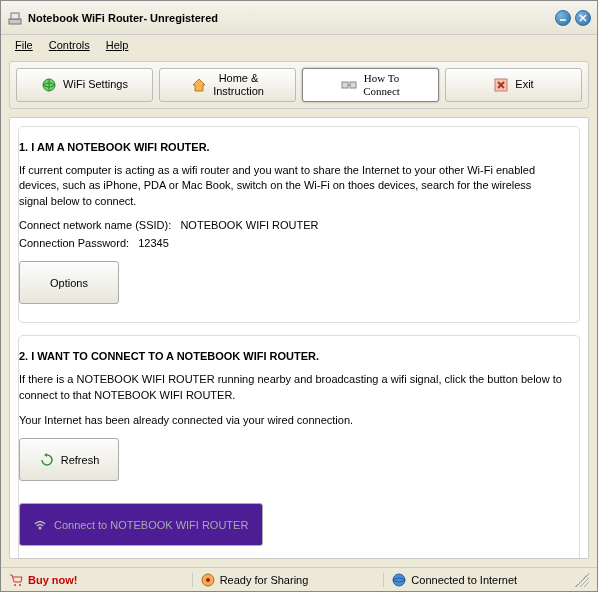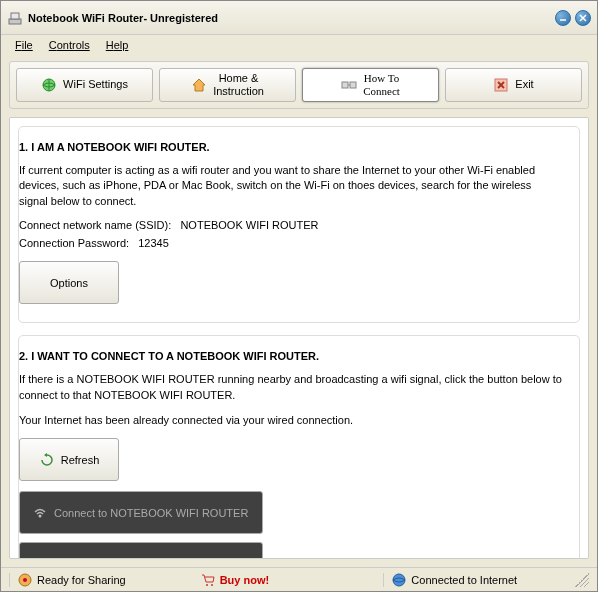--- a/index.html
+++ b/index.html
@@ -144,22 +144,23 @@
   border-radius: 3px;
   cursor: pointer;
   font-size: 11px;
   display: inline-flex;
   align-items: center;
   justify-content: center;
   gap: 6px;
 }
 .btn.disabled {
   color: #aaa;
-  background: #404040;
+  background: #4c1d95;
   cursor: default;
+  margin-top: 12px;
 }
 .btn.wide { min-width: 240px; justify-content: flex-start; padding-left: 12px; }
 .btn.med { min-width: 100px; }
 .row { display: flex; gap: 10px; align-items: flex-start; margin-top: 8px; flex-direction: column; }
 .col { display: flex; flex-direction: column; gap: 8px; }
 .statusbar {
   height: 24px;
   border-top: 1px solid #ccc;
   background: #ece9d8;
   display: flex;
@@ -307,42 +308,42 @@
           <button class="btn med disabled">
             <span>Disconnect</span>
           </button>
         </div>
       </div>
     </div>
 
   </div>
 
   <div class="statusbar">
-    <div class="status-cell sep">
-      <span>
-        <svg width="14" height="14" viewBox="0 0 14 14">
-            <circle cx="7" cy="7" r="6" fill="#f0b050" stroke="#a67020"></circle>
-            <circle cx="7" cy="7" r="2" fill="#c03"></circle>
-          </svg>
-      </span>
-      <span>Ready for Sharing</span>
-    </div>
     <div class="status-cell">
       <span>
         <svg width="14" height="14" viewBox="0 0 14 14">
             <path d="M1 2 L3 2 L5 9 L12 9 L13 4 L4 4" stroke="#c33" fill="none"></path>
             <circle cx="6" cy="12" r="1" fill="#c33"></circle>
             <circle cx="11" cy="12" r="1" fill="#c33"></circle>
           </svg>
       </span>
       <span class="buy">Buy now!</span>
     </div>
     <div class="status-cell sep">
       <span>
         <svg width="14" height="14" viewBox="0 0 14 14">
+            <circle cx="7" cy="7" r="6" fill="#f0b050" stroke="#a67020"></circle>
+            <circle cx="7" cy="7" r="2" fill="#c03"></circle>
+          </svg>
+      </span>
+      <span>Ready for Sharing</span>
+    </div>
+    <div class="status-cell sep">
+      <span>
+        <svg width="14" height="14" viewBox="0 0 14 14">
             <circle cx="7" cy="7" r="6" fill="#4a90d9" stroke="#2a5a99"></circle>
             <path d="M1 7 Q7 3 13 7 M1 7 Q7 11 13 7" stroke="#2a5a99" fill="none"></path>
           </svg>
       </span>
       <span>Connected to Internet</span>
     </div>
     <div class="grip"></div>
   </div>
 
 </div>

